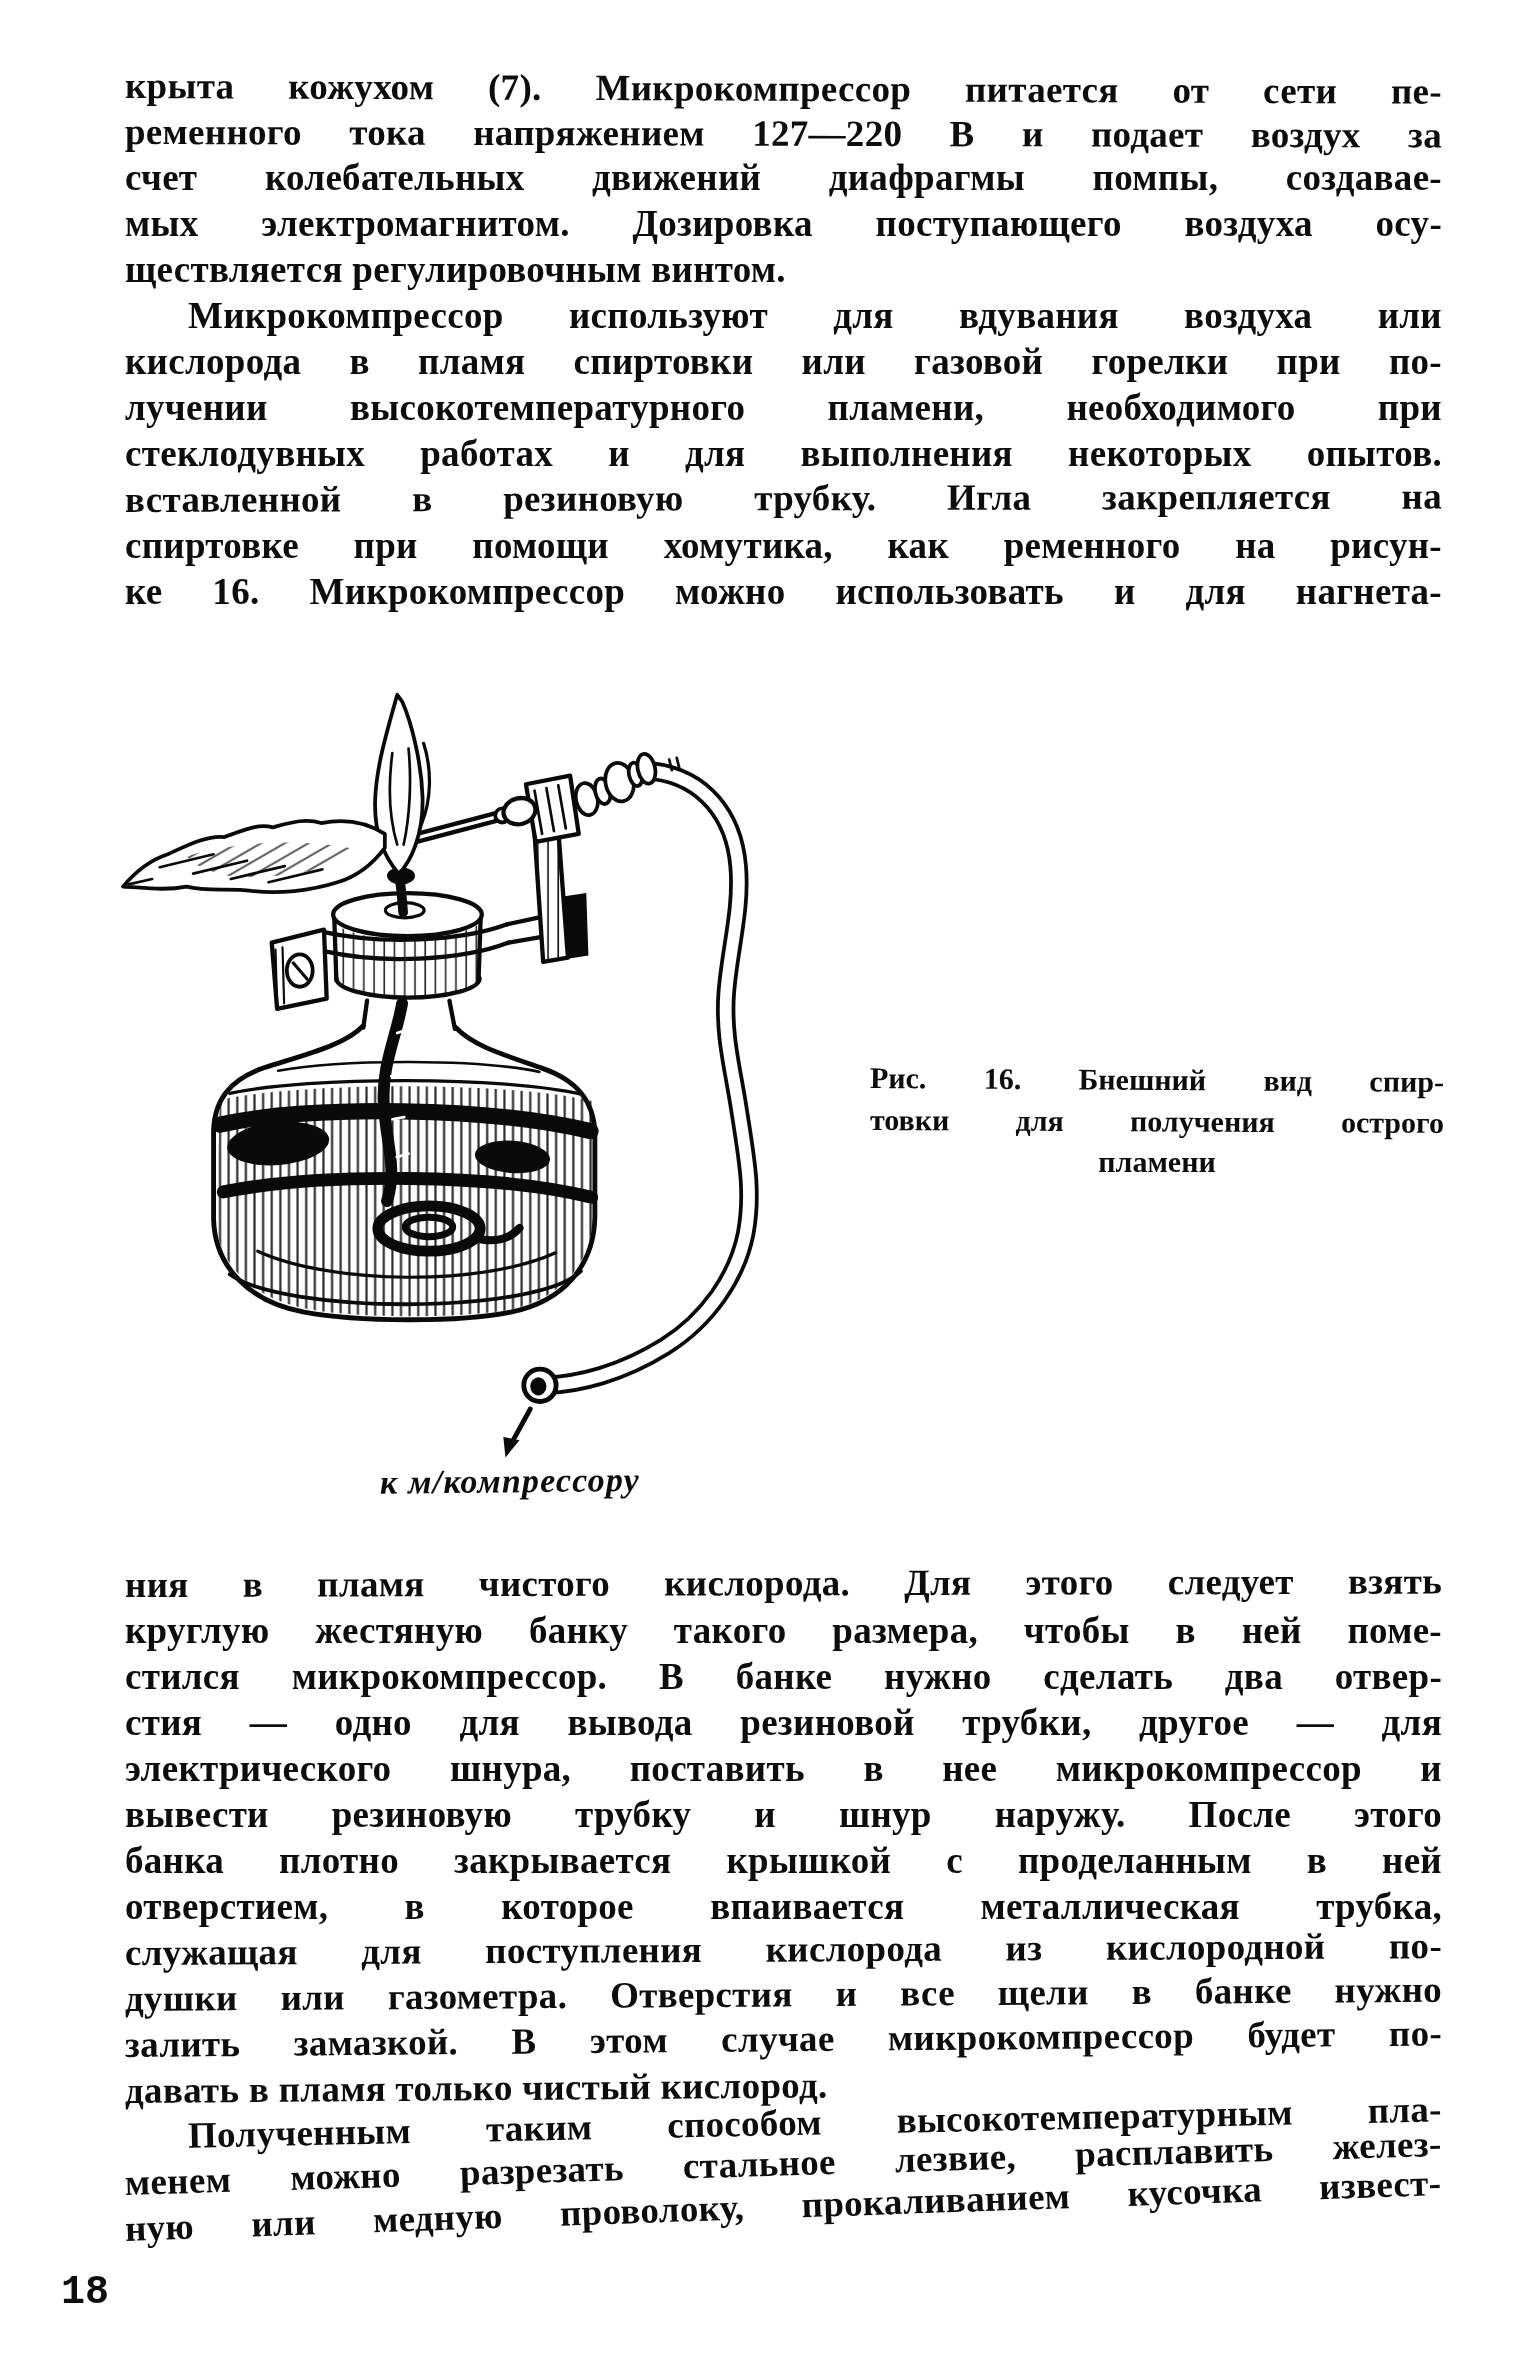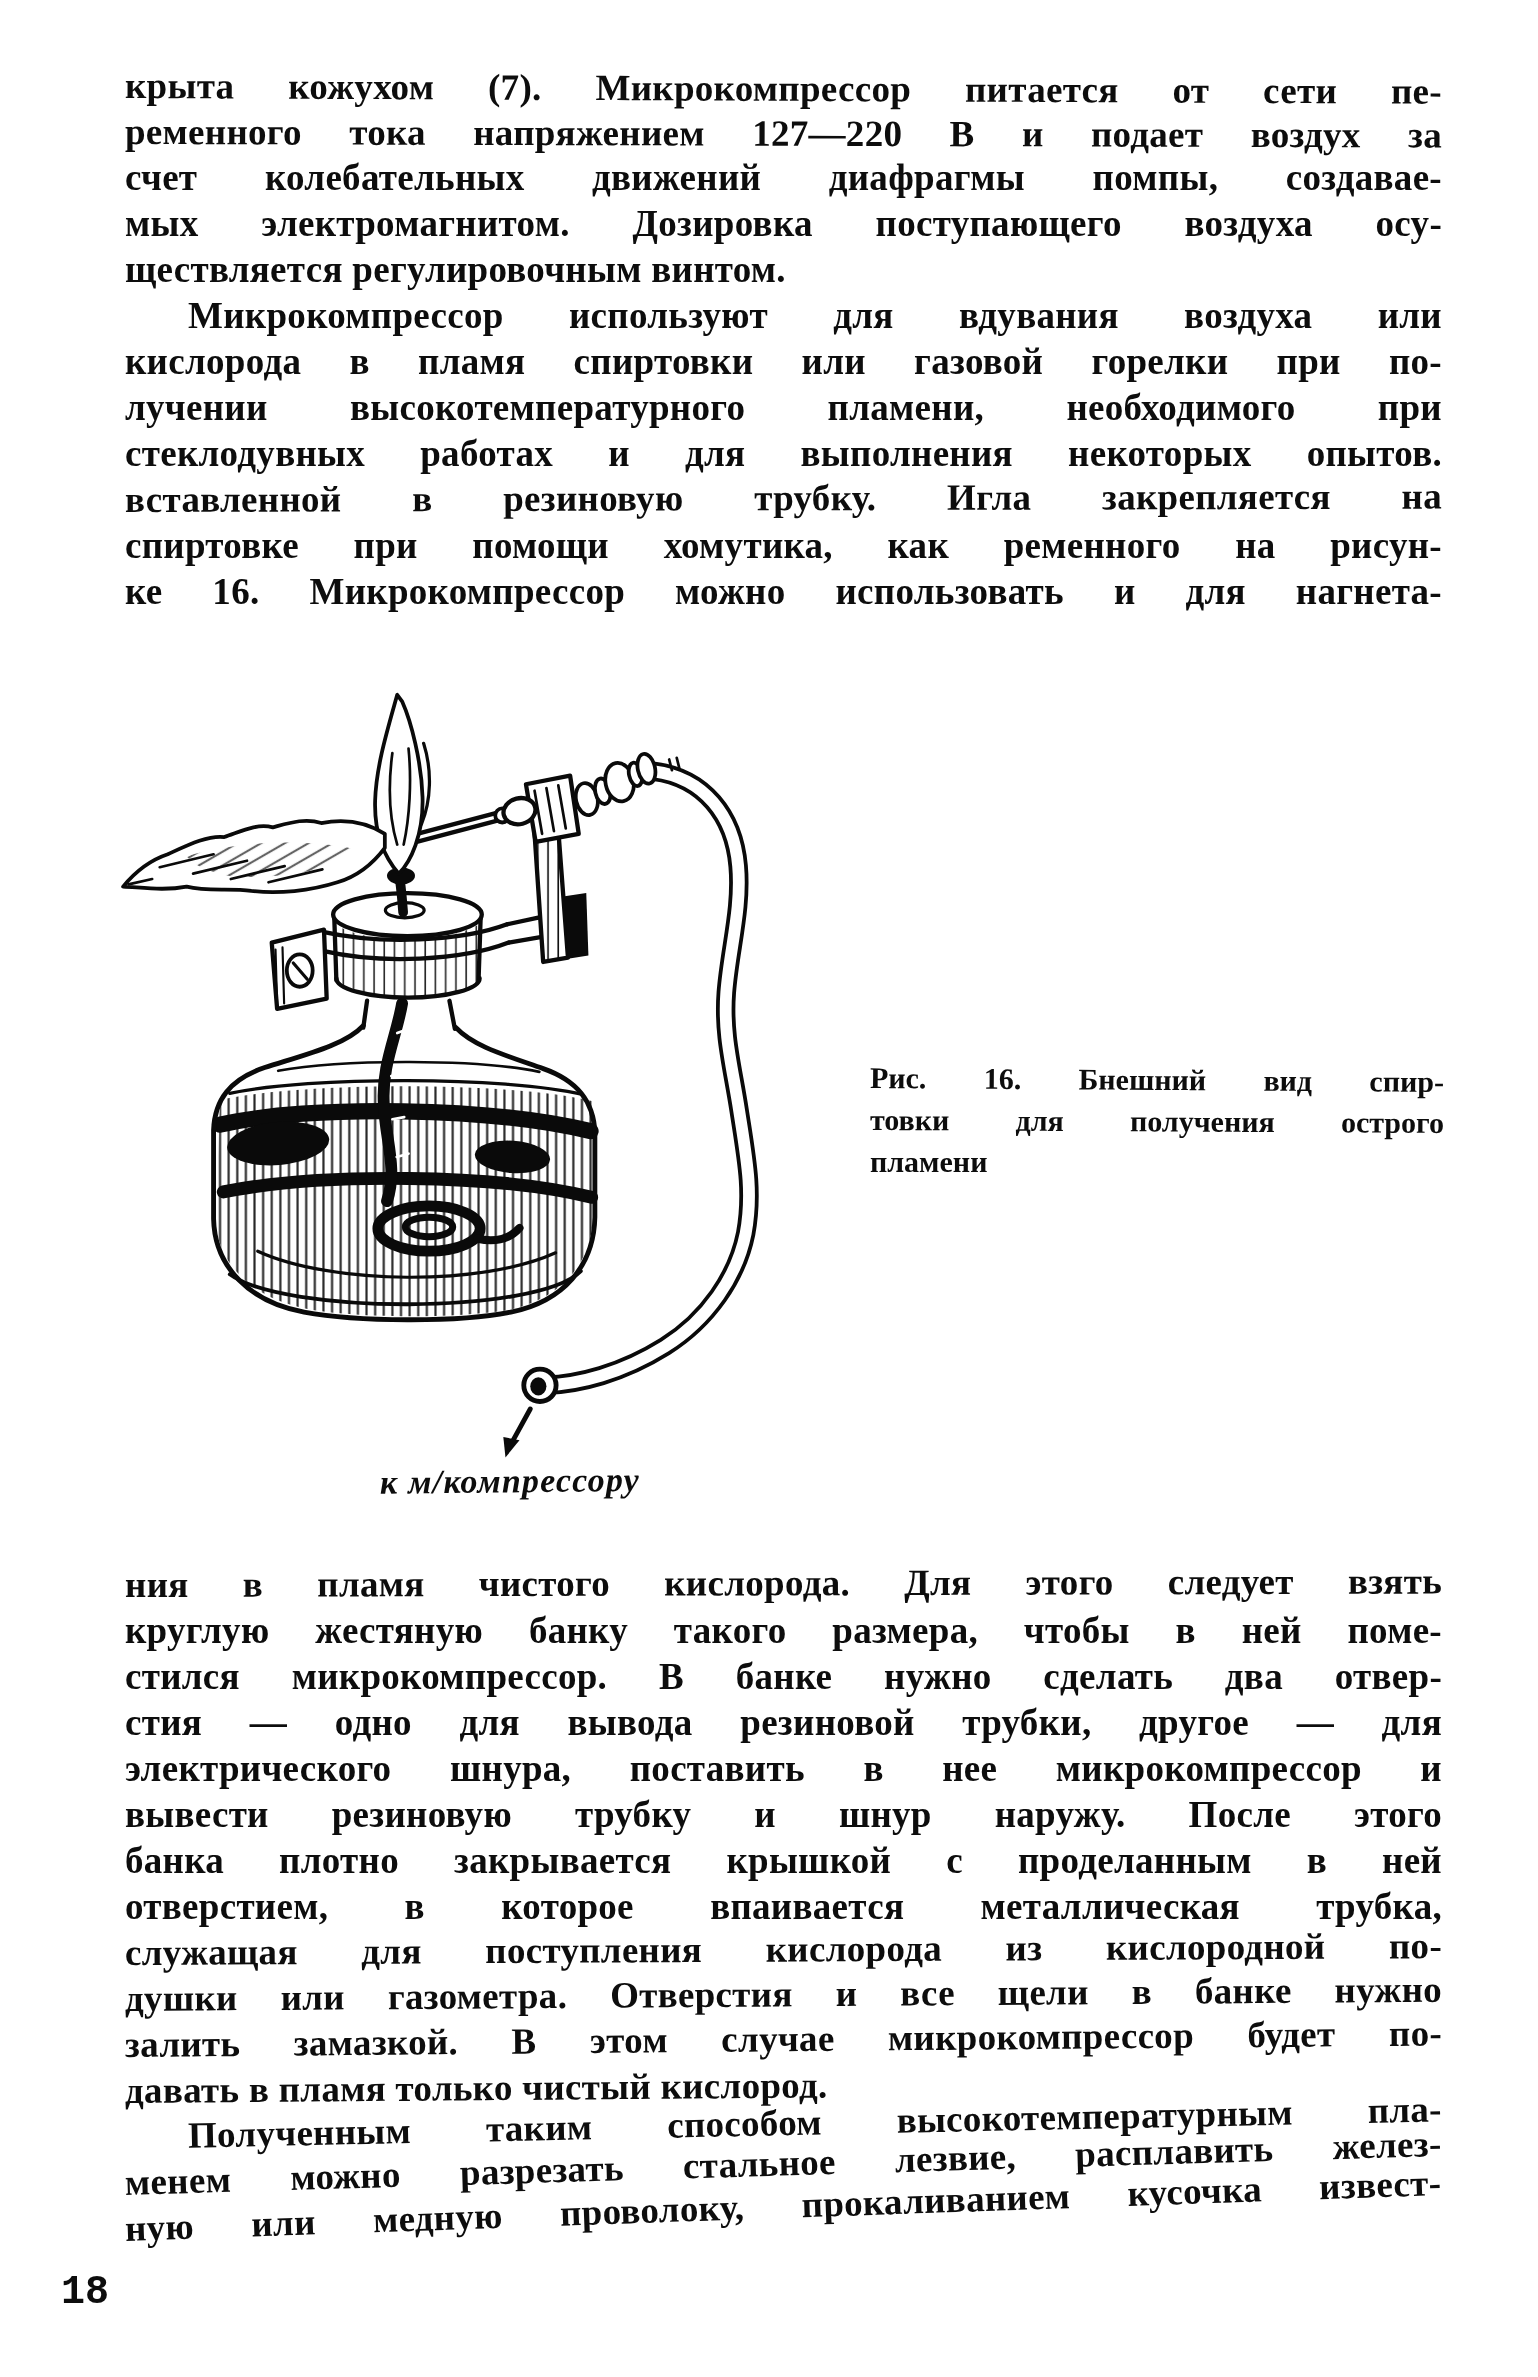--- a/index.html
+++ b/index.html
@@ -14,21 +14,21 @@
     letter-spacing:0.3px;
   }
   .j{text-align:justify;text-align-last:justify;}
   .left{text-align:left;}
   .ind{text-indent:63px;}
   .cap{position:absolute;left:870px;top:1057px;width:574px;}
   .cl{
     height:42px;line-height:42px;font-size:30px;font-weight:700;overflow:hidden;
     transform:rotate(var(--r,0deg));transform-origin:0 50%;
   }
-  .c{}
+  .c{text-align:center;}
   .flabel{
     position:absolute;left:380px;top:1458px;width:325px;height:46px;line-height:46px;
     font-size:34px;font-weight:700;font-style:italic;letter-spacing:1.2px;
     transform:rotate(-0.6deg);
   }
   .pageno{position:absolute;left:61px;top:2270px;font-size:40px;font-weight:700;font-family:Liberation Mono, monospace;}
   svg.fig{position:absolute;left:52px;top:656px;width:754px;height:808px;}
 </style>
 </head>
 <body>

